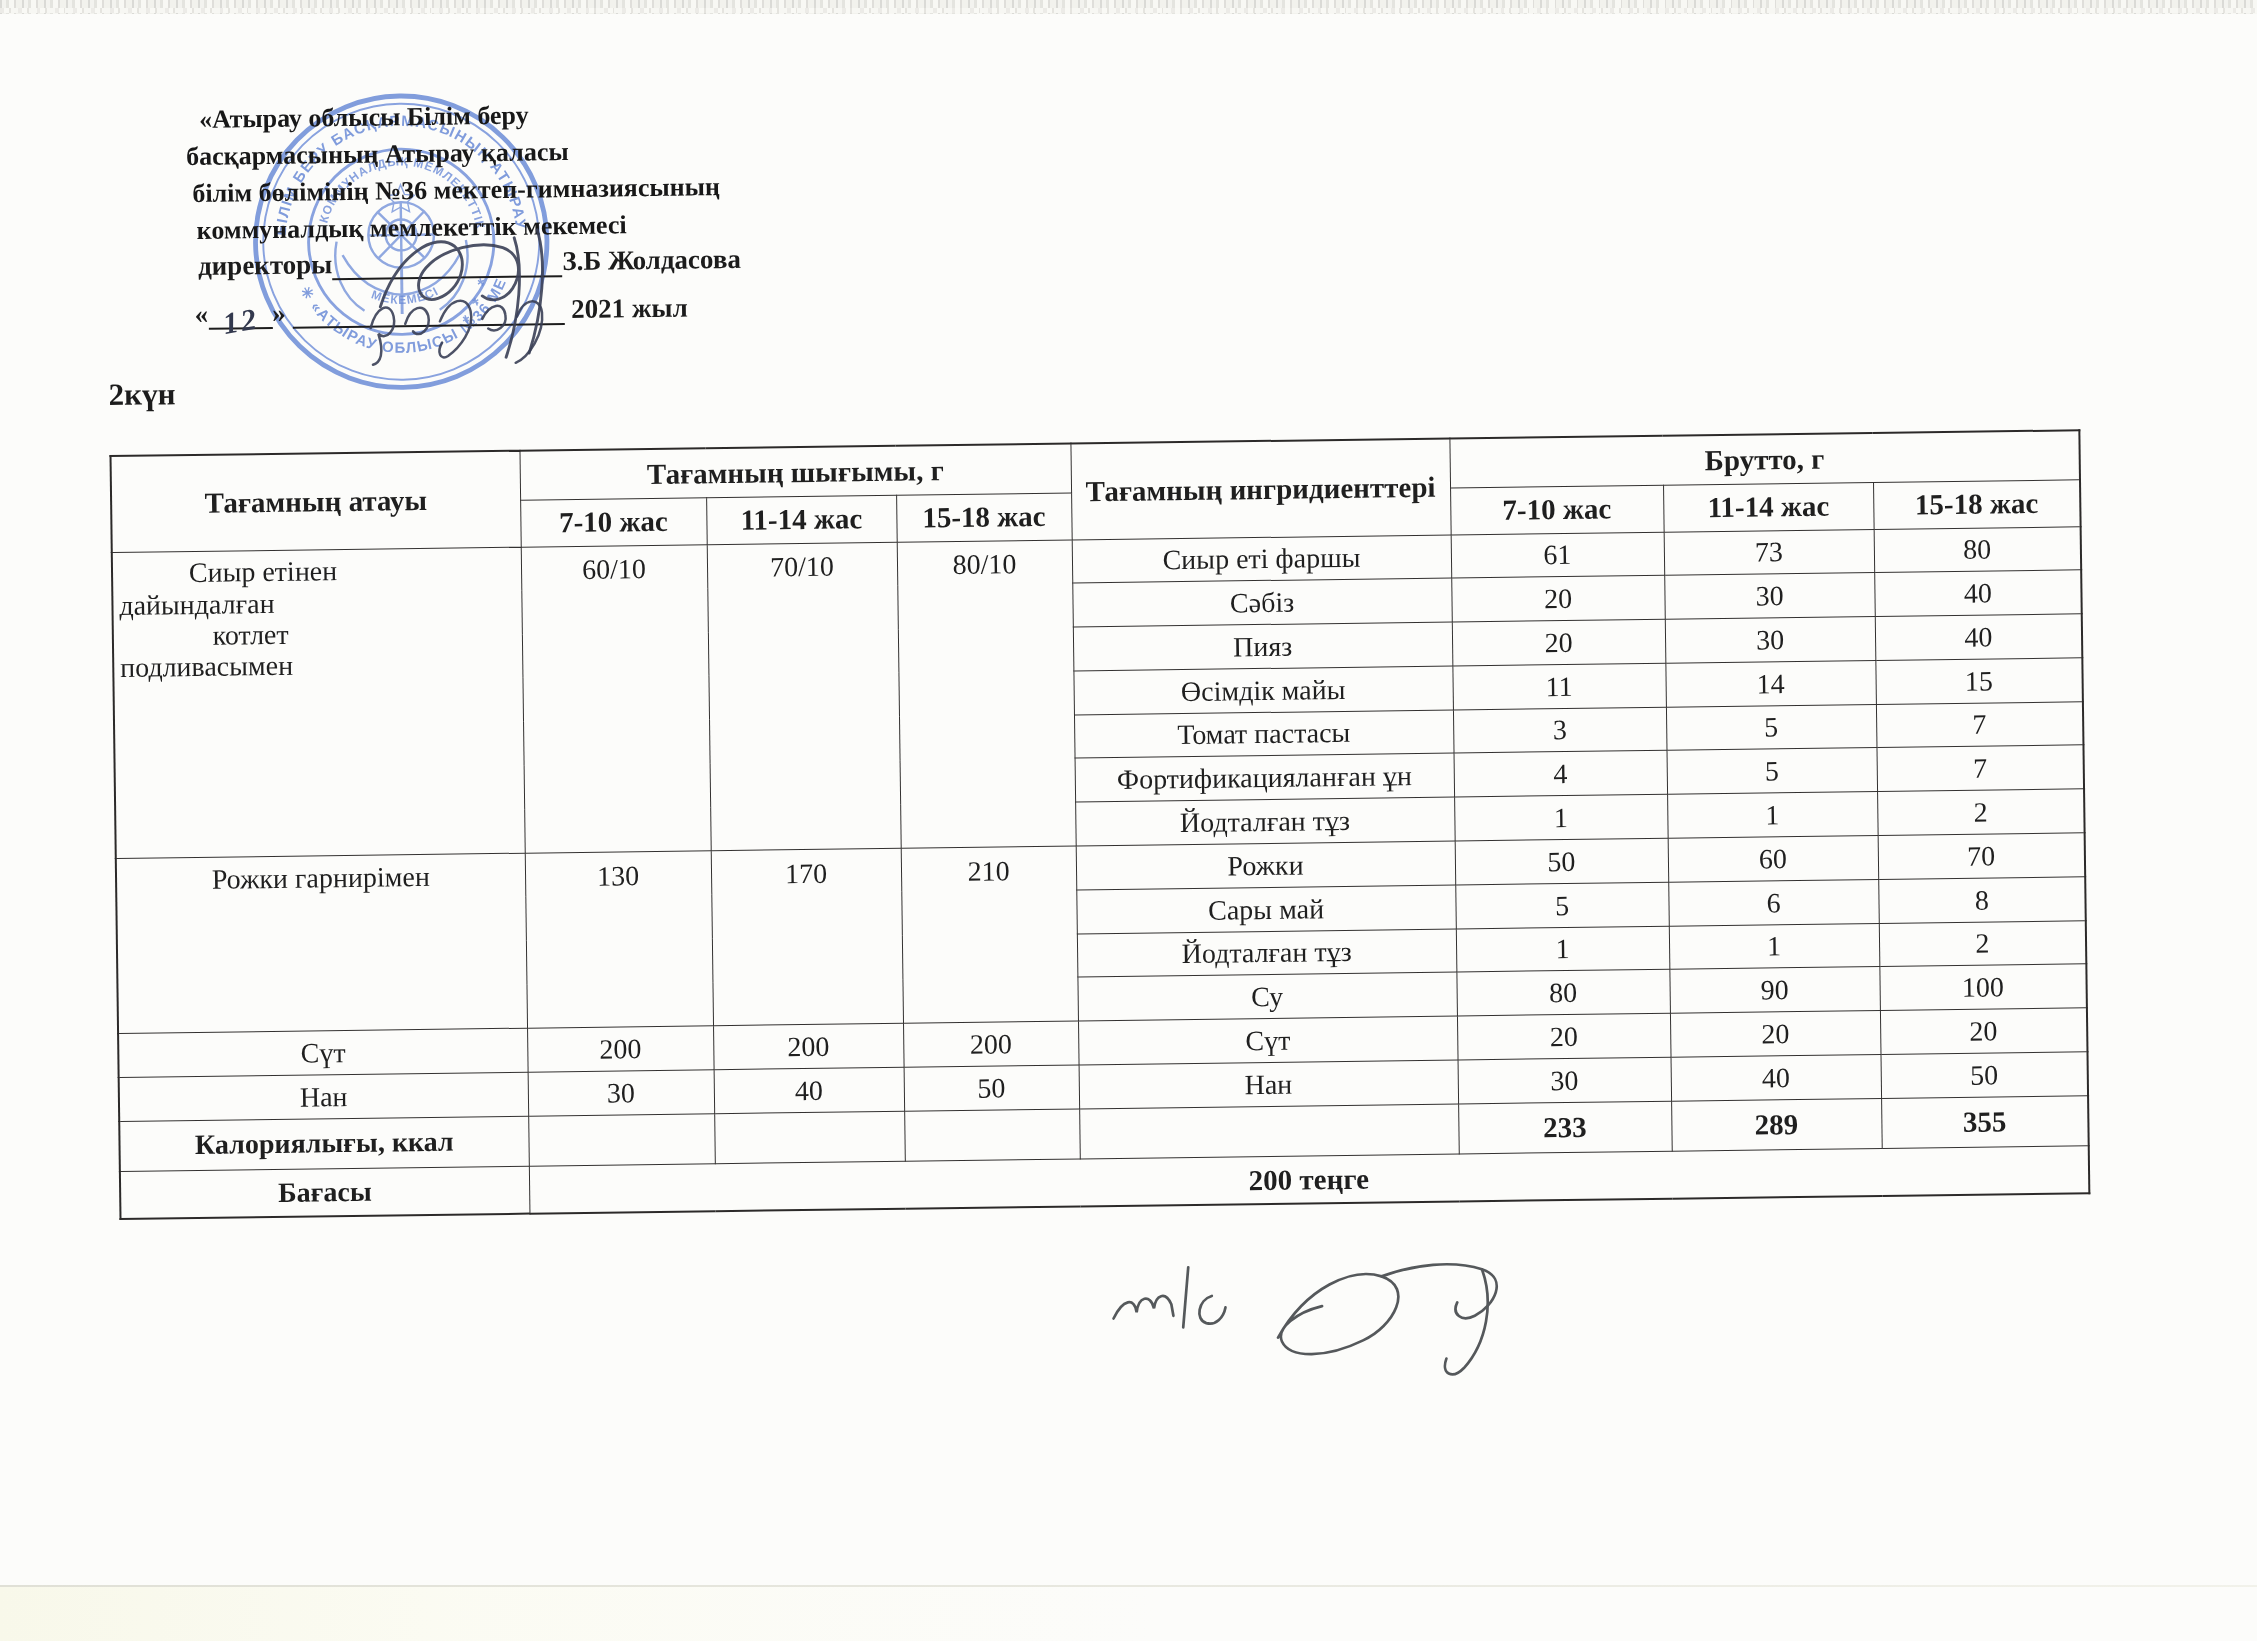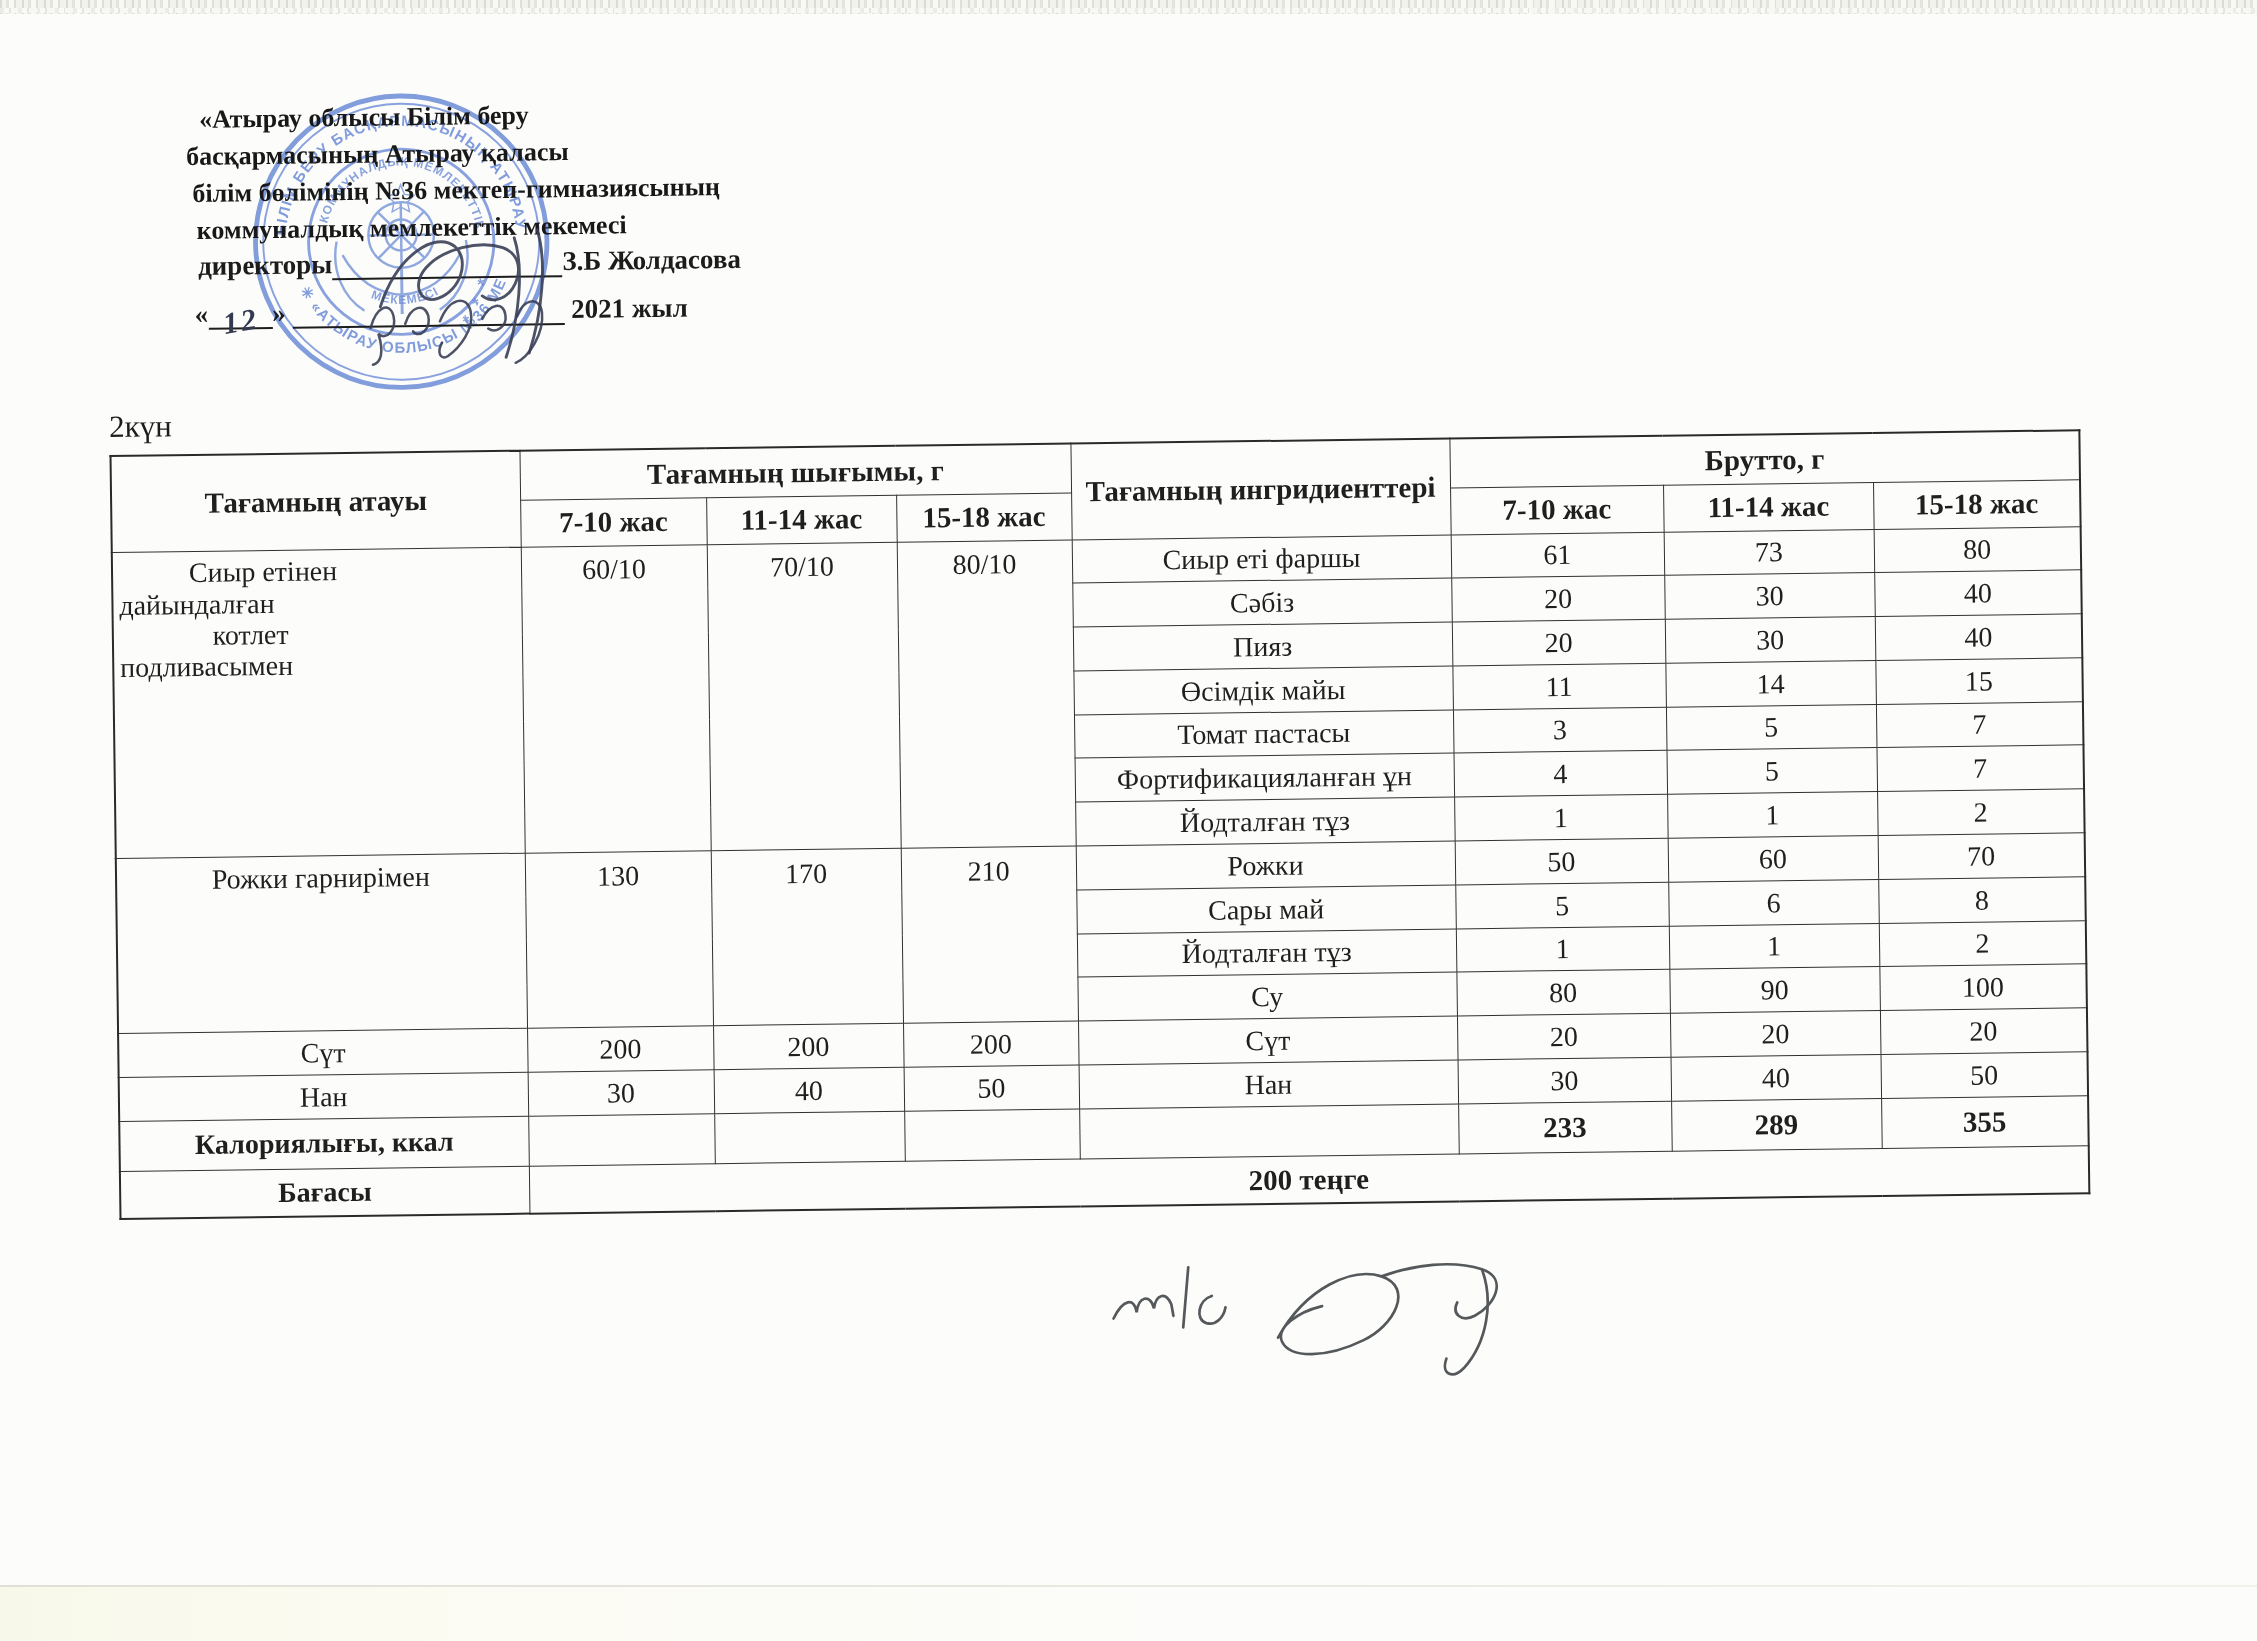--- a/index.html
+++ b/index.html
@@ -79,22 +79,22 @@
   .sig-svg{position:absolute;z-index:4;}
 
   
   .stamp{
     position:absolute;left:257px;top:81px;width:303px;height:303px;
     z-index:1;opacity:.92;
   }
 
   
   .day-heading{
-    position:absolute;left:114px;top:396px;
-    font-weight:normal;font-size:31px;z-index:2;text-align:center;
+    position:absolute;left:114px;top:364px;
+    font-weight:bold;font-size:31px;z-index:2;text-align:center;
   }
 
   
   .menu-table{
     position:absolute;left:114px;top:442px;
     border-collapse:collapse;table-layout:fixed;
     width:1970px;
     font-size:28px;line-height:1.12;
     color:#1f1f1f;
     z-index:2;

